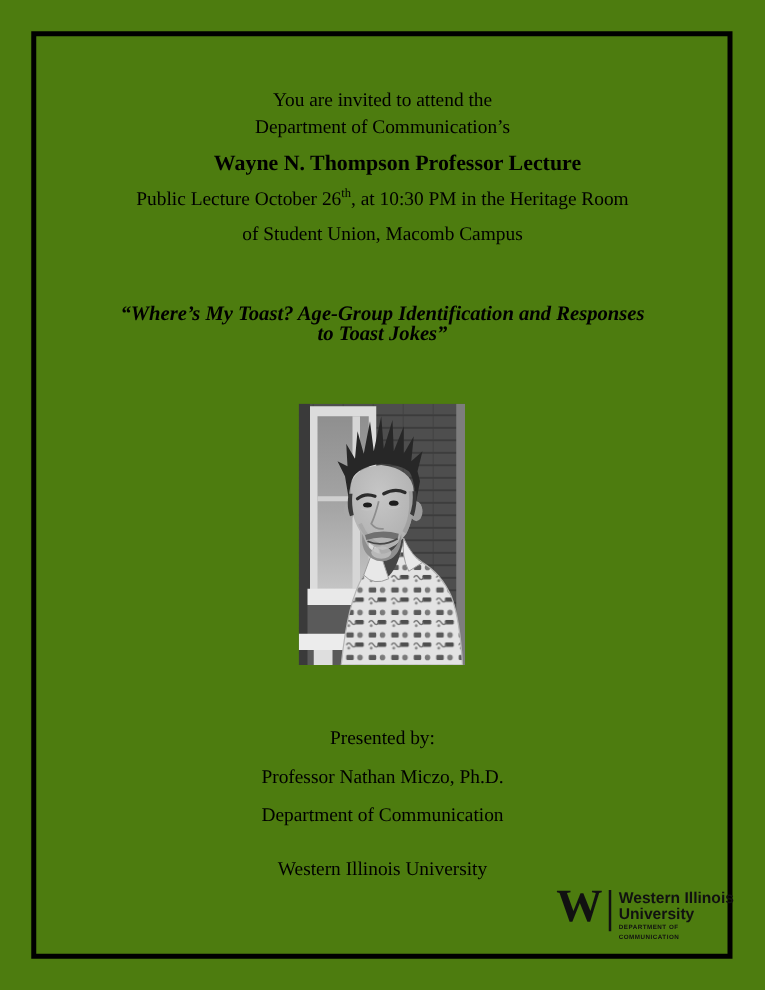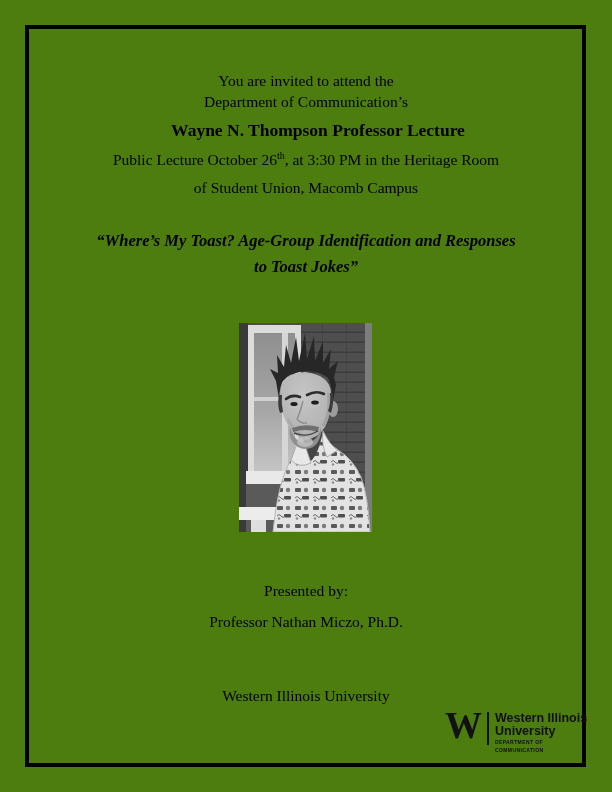--- a/index.html
+++ b/index.html
@@ -104,24 +104,24 @@
 
 <div class="page">
 
   <div class="frame"></div>
 
   <div class="line" style="top:72px">You are invited to attend the</div>
   <div class="line" style="top:93px">Department of Communication’s</div>
 
   <div class="line bold-head" style="top:120px">Wayne N. Thompson Professor Lecture</div>
 
-  <div class="line" style="top:151px"><span>Public Lecture October 26</span><sup>th</sup><span>, at 3:30 PM in the Heritage Room</span></div>
+  <div class="line" style="top:151px"><span>Public Lecture October 26</span><sup>th</sup><span>, at 10:30 PM in the Heritage Room</span></div>
   <div class="line" style="top:179px">of Student Union, Macomb Campus</div>
 
-  <div class="line quote" style="top:232px">“Where’s My Toast? Age-Group Identification and Responses</div>
+  <div class="line quote" style="top:242px">“Where’s My Toast? Age-Group Identification and Responses</div>
   <div class="line quote" style="top:258px">to Toast Jokes”</div>
 
   <div class="photo">
     <svg width="133" height="209" viewBox="0 0 133 209" xmlns="http://www.w3.org/2000/svg">
       <defs>
         <pattern id="shingles" width="24" height="10" patternUnits="userSpaceOnUse">
           <rect width="24" height="10" fill="#4e4e4e"></rect>
           <rect y="8.5" width="24" height="1.5" fill="#3c3c3c"></rect>
           <rect x="11" y="0" width="1" height="8.5" fill="#444444"></rect>
         </pattern>
@@ -187,20 +187,21 @@
       <path d="M49,96 Q55,110 66,114" stroke="#9b9b9b" stroke-width="3" opacity="0.5" fill="none"></path>
       <path d="M53,105 Q66,100 80,104 L79,109 Q66,105 54,109 Z" fill="#707070"></path>
       <path d="M55,110 Q67,115 79,108" stroke="#474747" stroke-width="1.4" fill="none"></path>
       <path d="M51,104 Q49,118 59,124 Q66,128 74,124 Q83,118 82,104 Q78,120 66,120 Q55,119 51,104 Z" fill="#8f8f8f"></path>
       <ellipse cx="66" cy="119" rx="8" ry="5" fill="#bfbfbf" opacity="0.85"></ellipse>
     </svg>
   </div>
 
   <div class="line" style="top:582px">Presented by:</div>
   <div class="line" style="top:613px">Professor Nathan Miczo, Ph.D.</div>
+  <div class="line" style="top:644px">Department of Communication</div>
   <div class="line" style="top:687px">Western Illinois University</div>
 
   <div class="logo">
     <div class="logo-w">W</div>
     <div class="logo-divider"></div>
     <div class="logo-text">
       <div class="logo-inst">Western Illinois</div>
       <div class="logo-inst">University</div>
       <div class="logo-dept">DEPARTMENT OF</div>
       <div class="logo-dept">COMMUNICATION</div>

